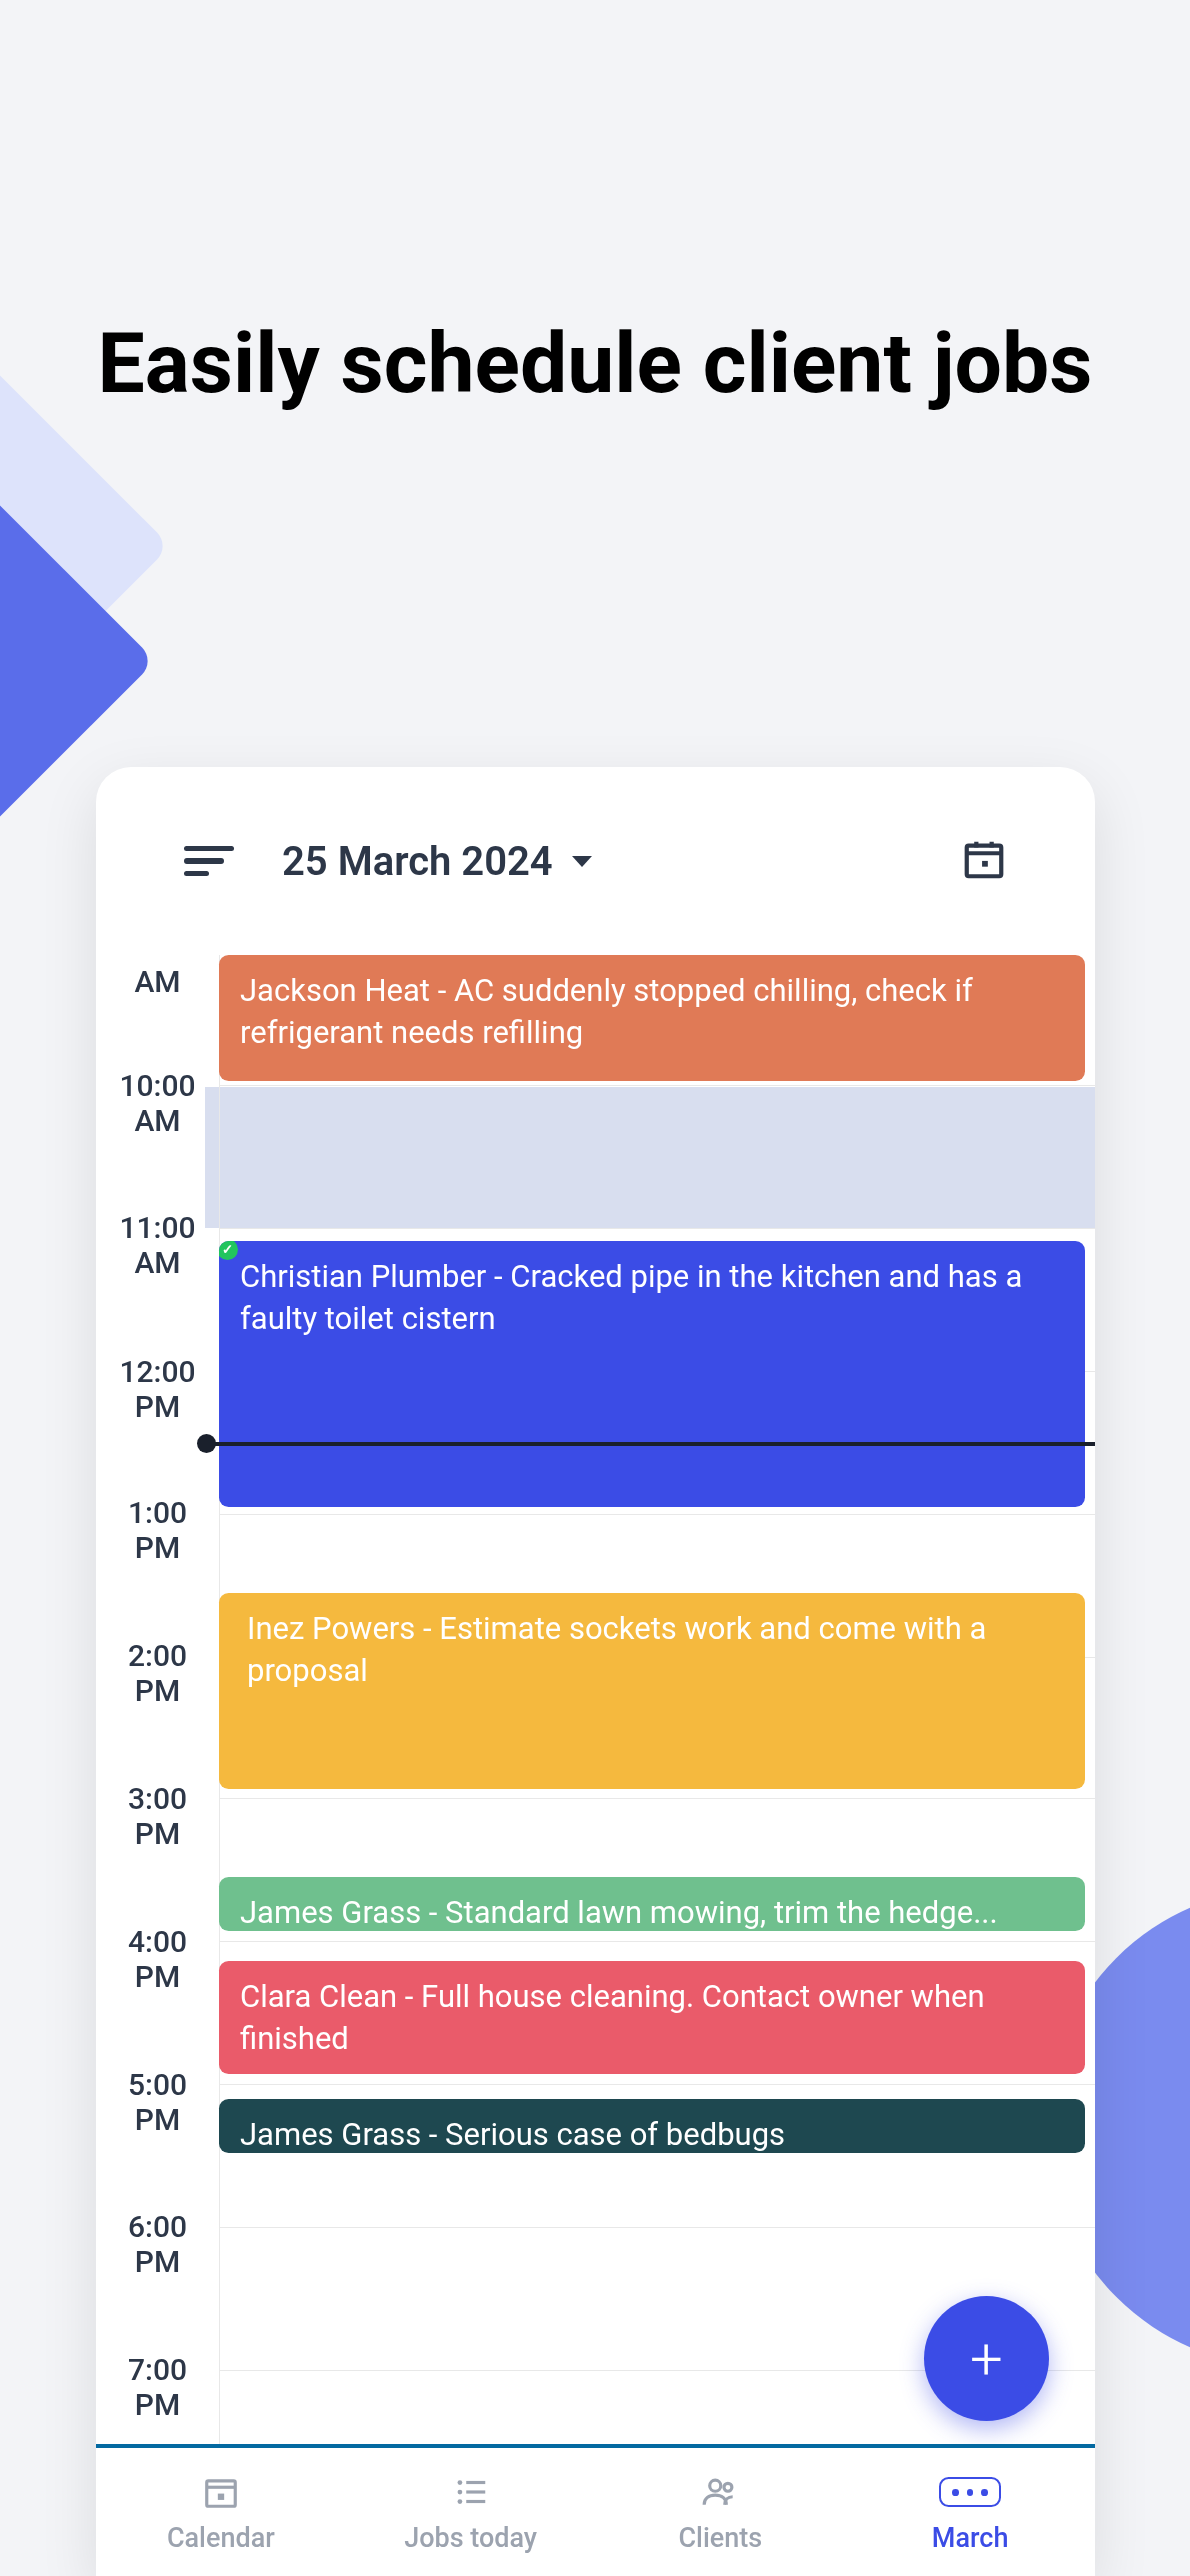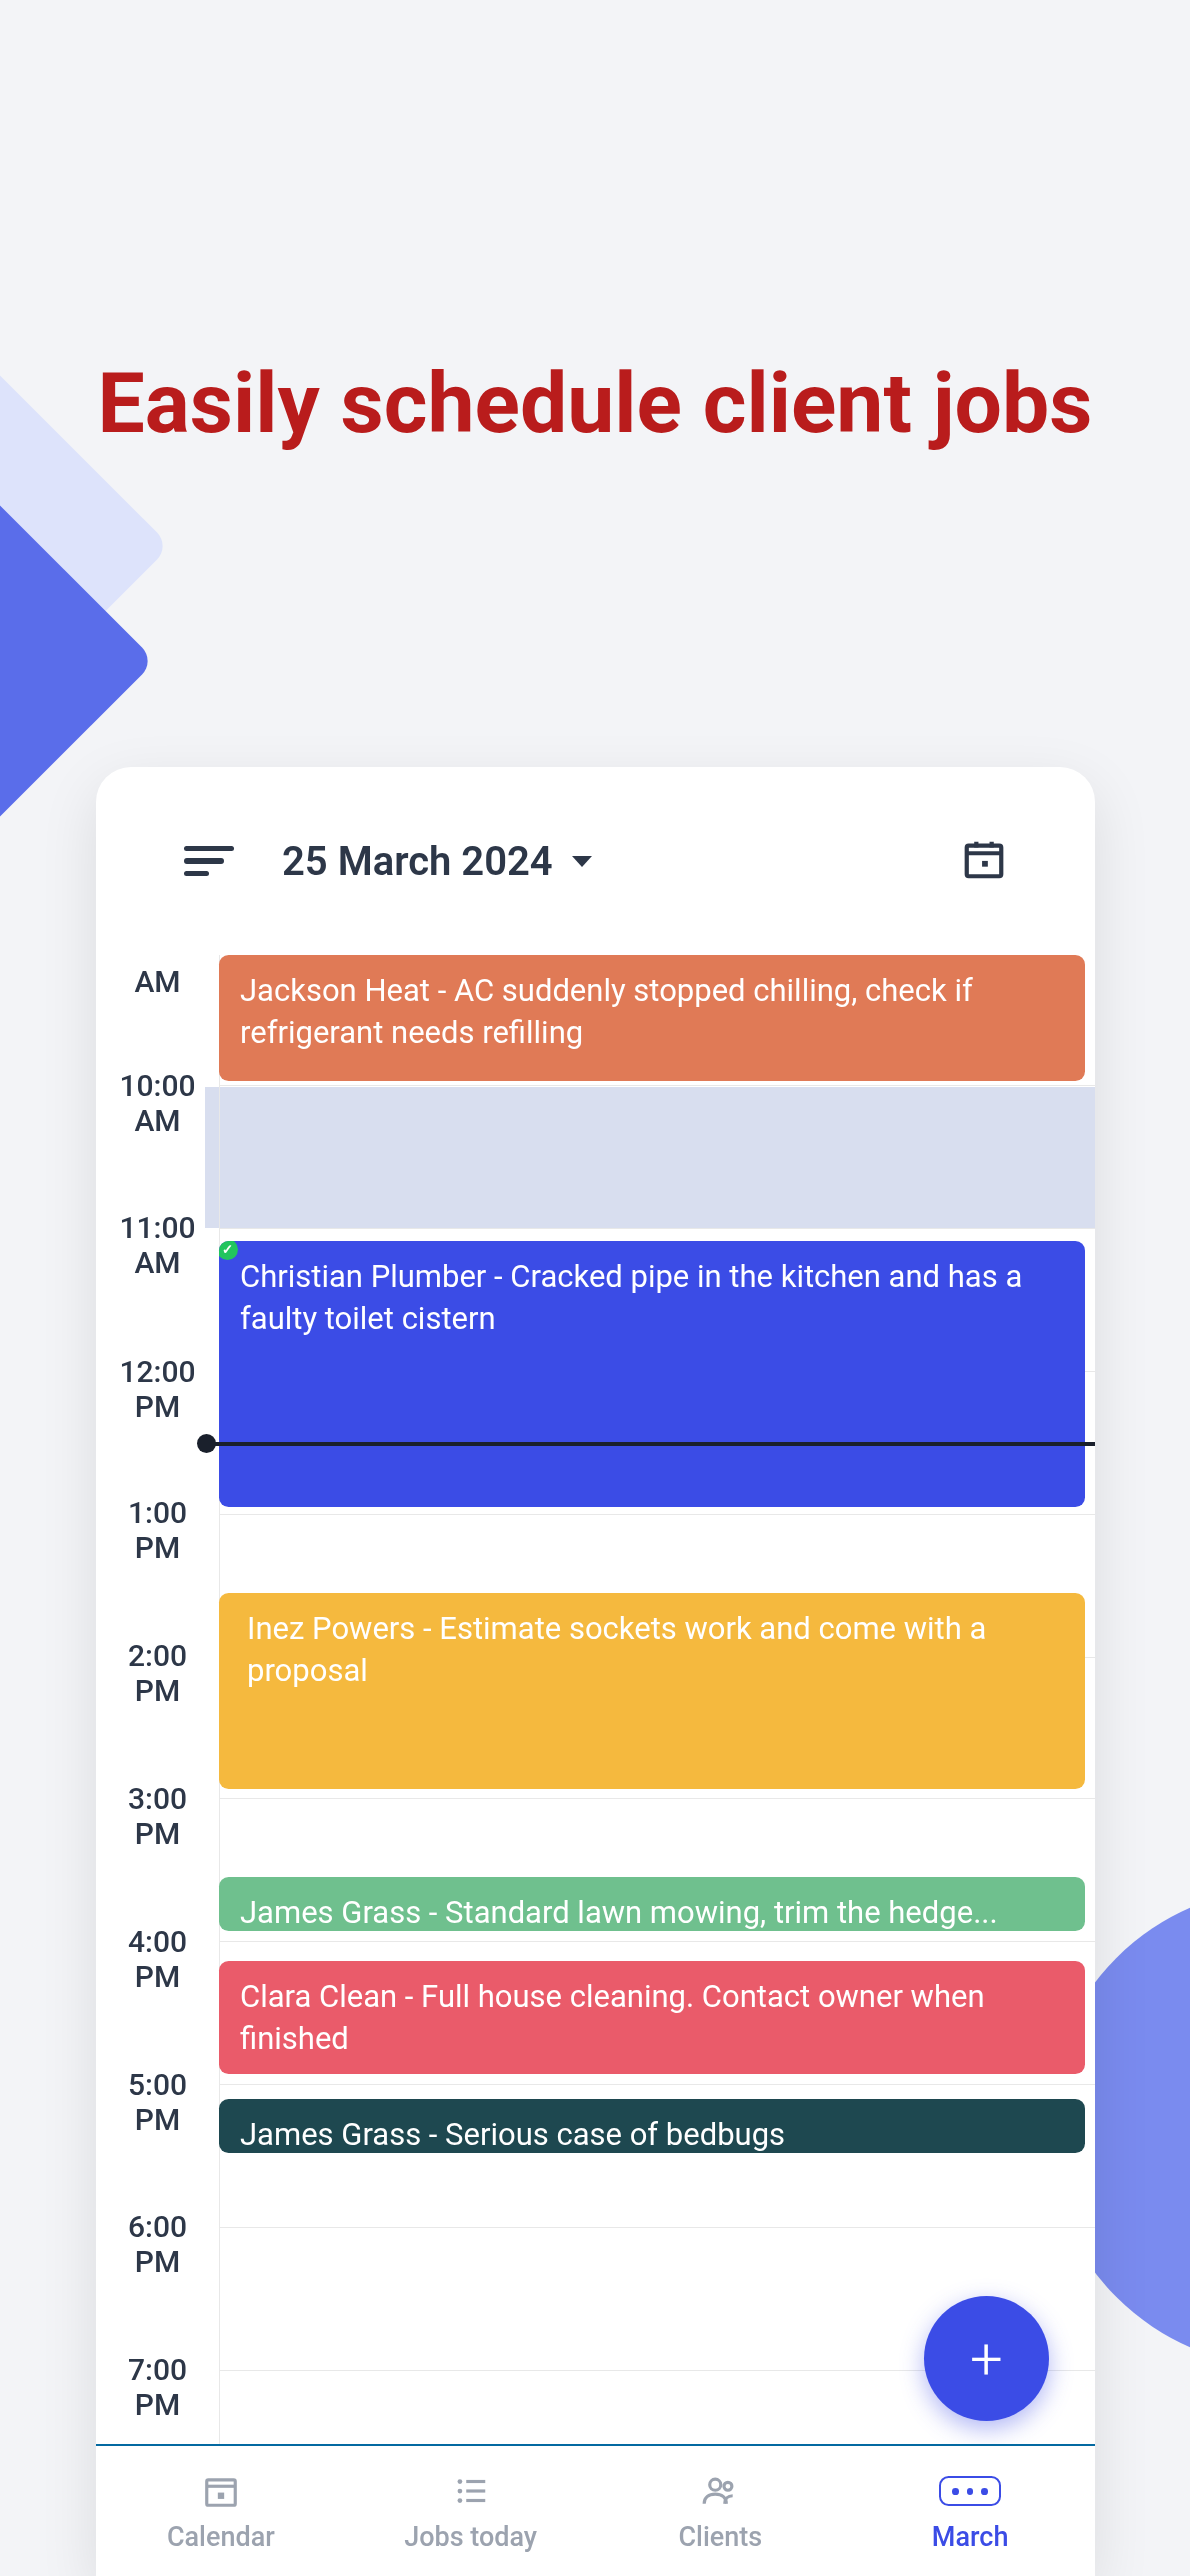--- a/index.html
+++ b/index.html
@@ -50,23 +50,22 @@
     }
     
     .headline {
       position: absolute;
       top: 316px;
       left: 0;
       right: 0;
       text-align: center;
       font-size: 84px;
       font-weight: 700;
-      color: #b91c1c;
+      color: #000000;
       line-height: 1.15;
-      margin-top: 40px;
     }
     
     .phone-frame {
       position: absolute;
       top: 767px;
       left: 96px;
       width: 999px;
       height: 1809px;
       background: #fff;
       border-radius: 35px 35px 0 0;
@@ -246,21 +245,21 @@
     }
     
     .bottom-nav {
       position: absolute;
       bottom: 0;
       left: 0;
       right: 0;
       height: 132px;
       background: #fff;
       display: flex;
-      border-top: 2px solid #0369a1;
+      border-top: 4px solid #0369a1;
     }
     
     .nav-item {
       flex: 1;
       display: flex;
       flex-direction: column;
       align-items: center;
       justify-content: center;
       gap: 7.7px;
       cursor: pointer;

